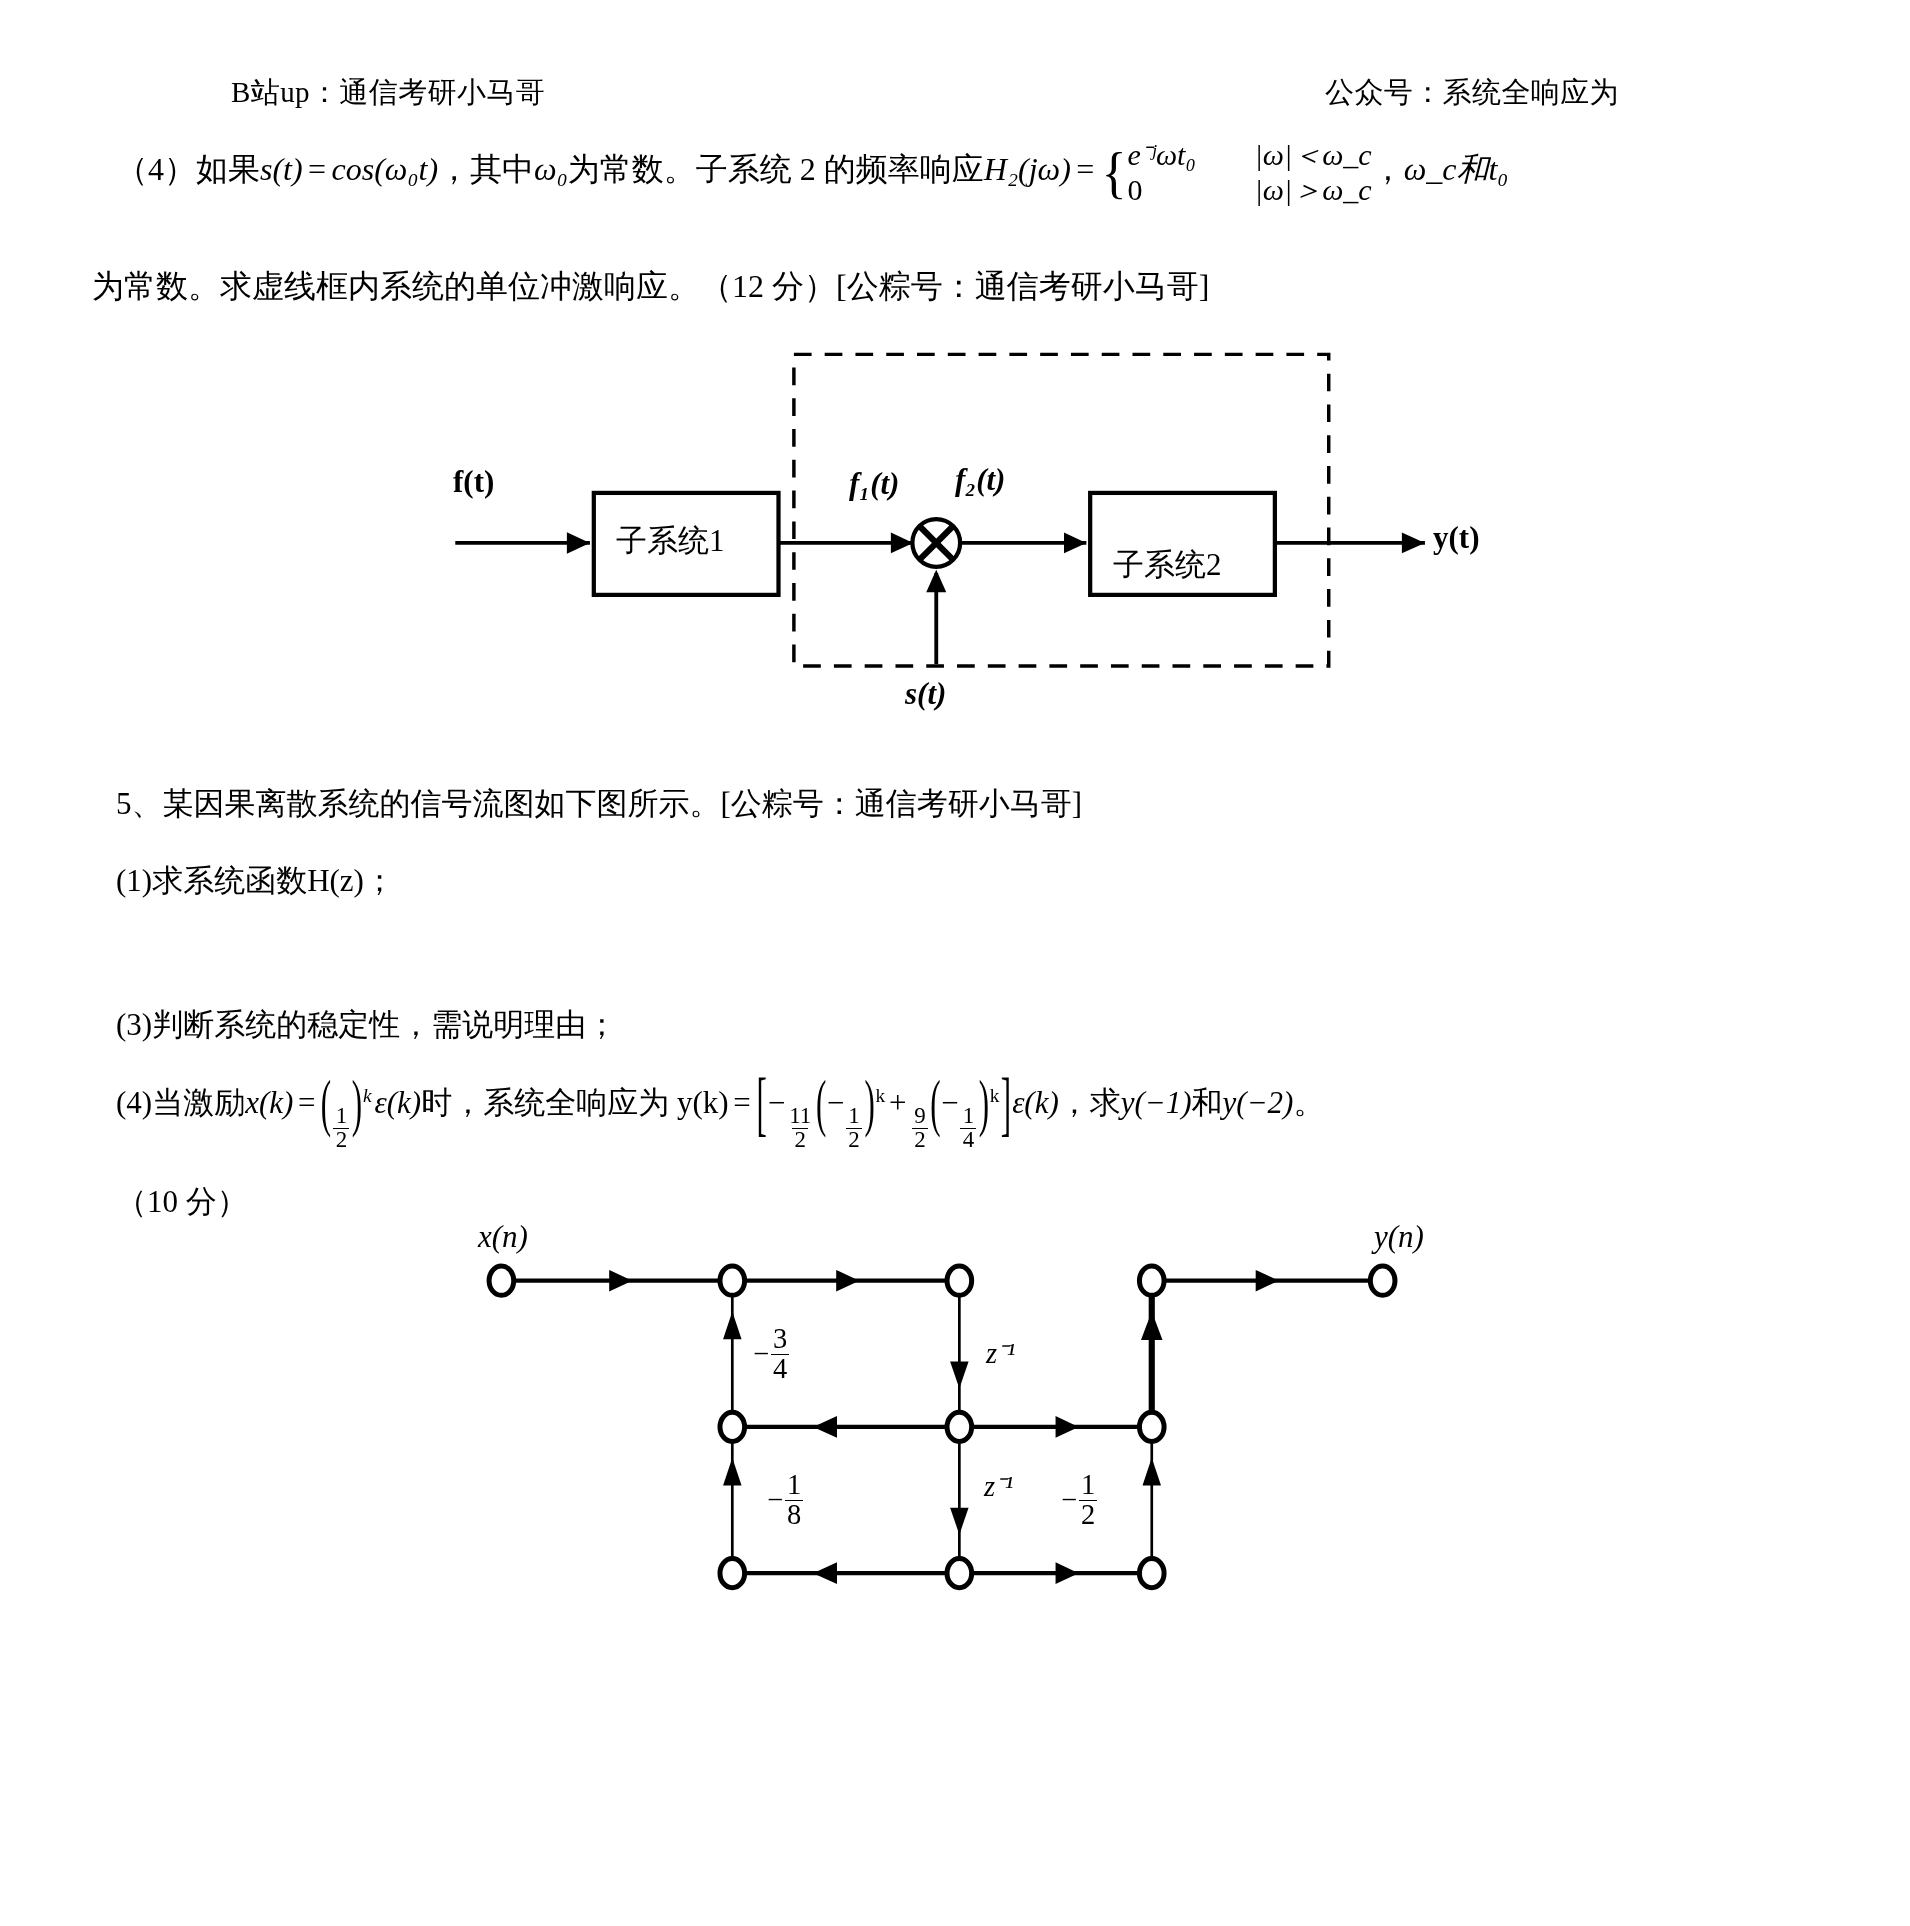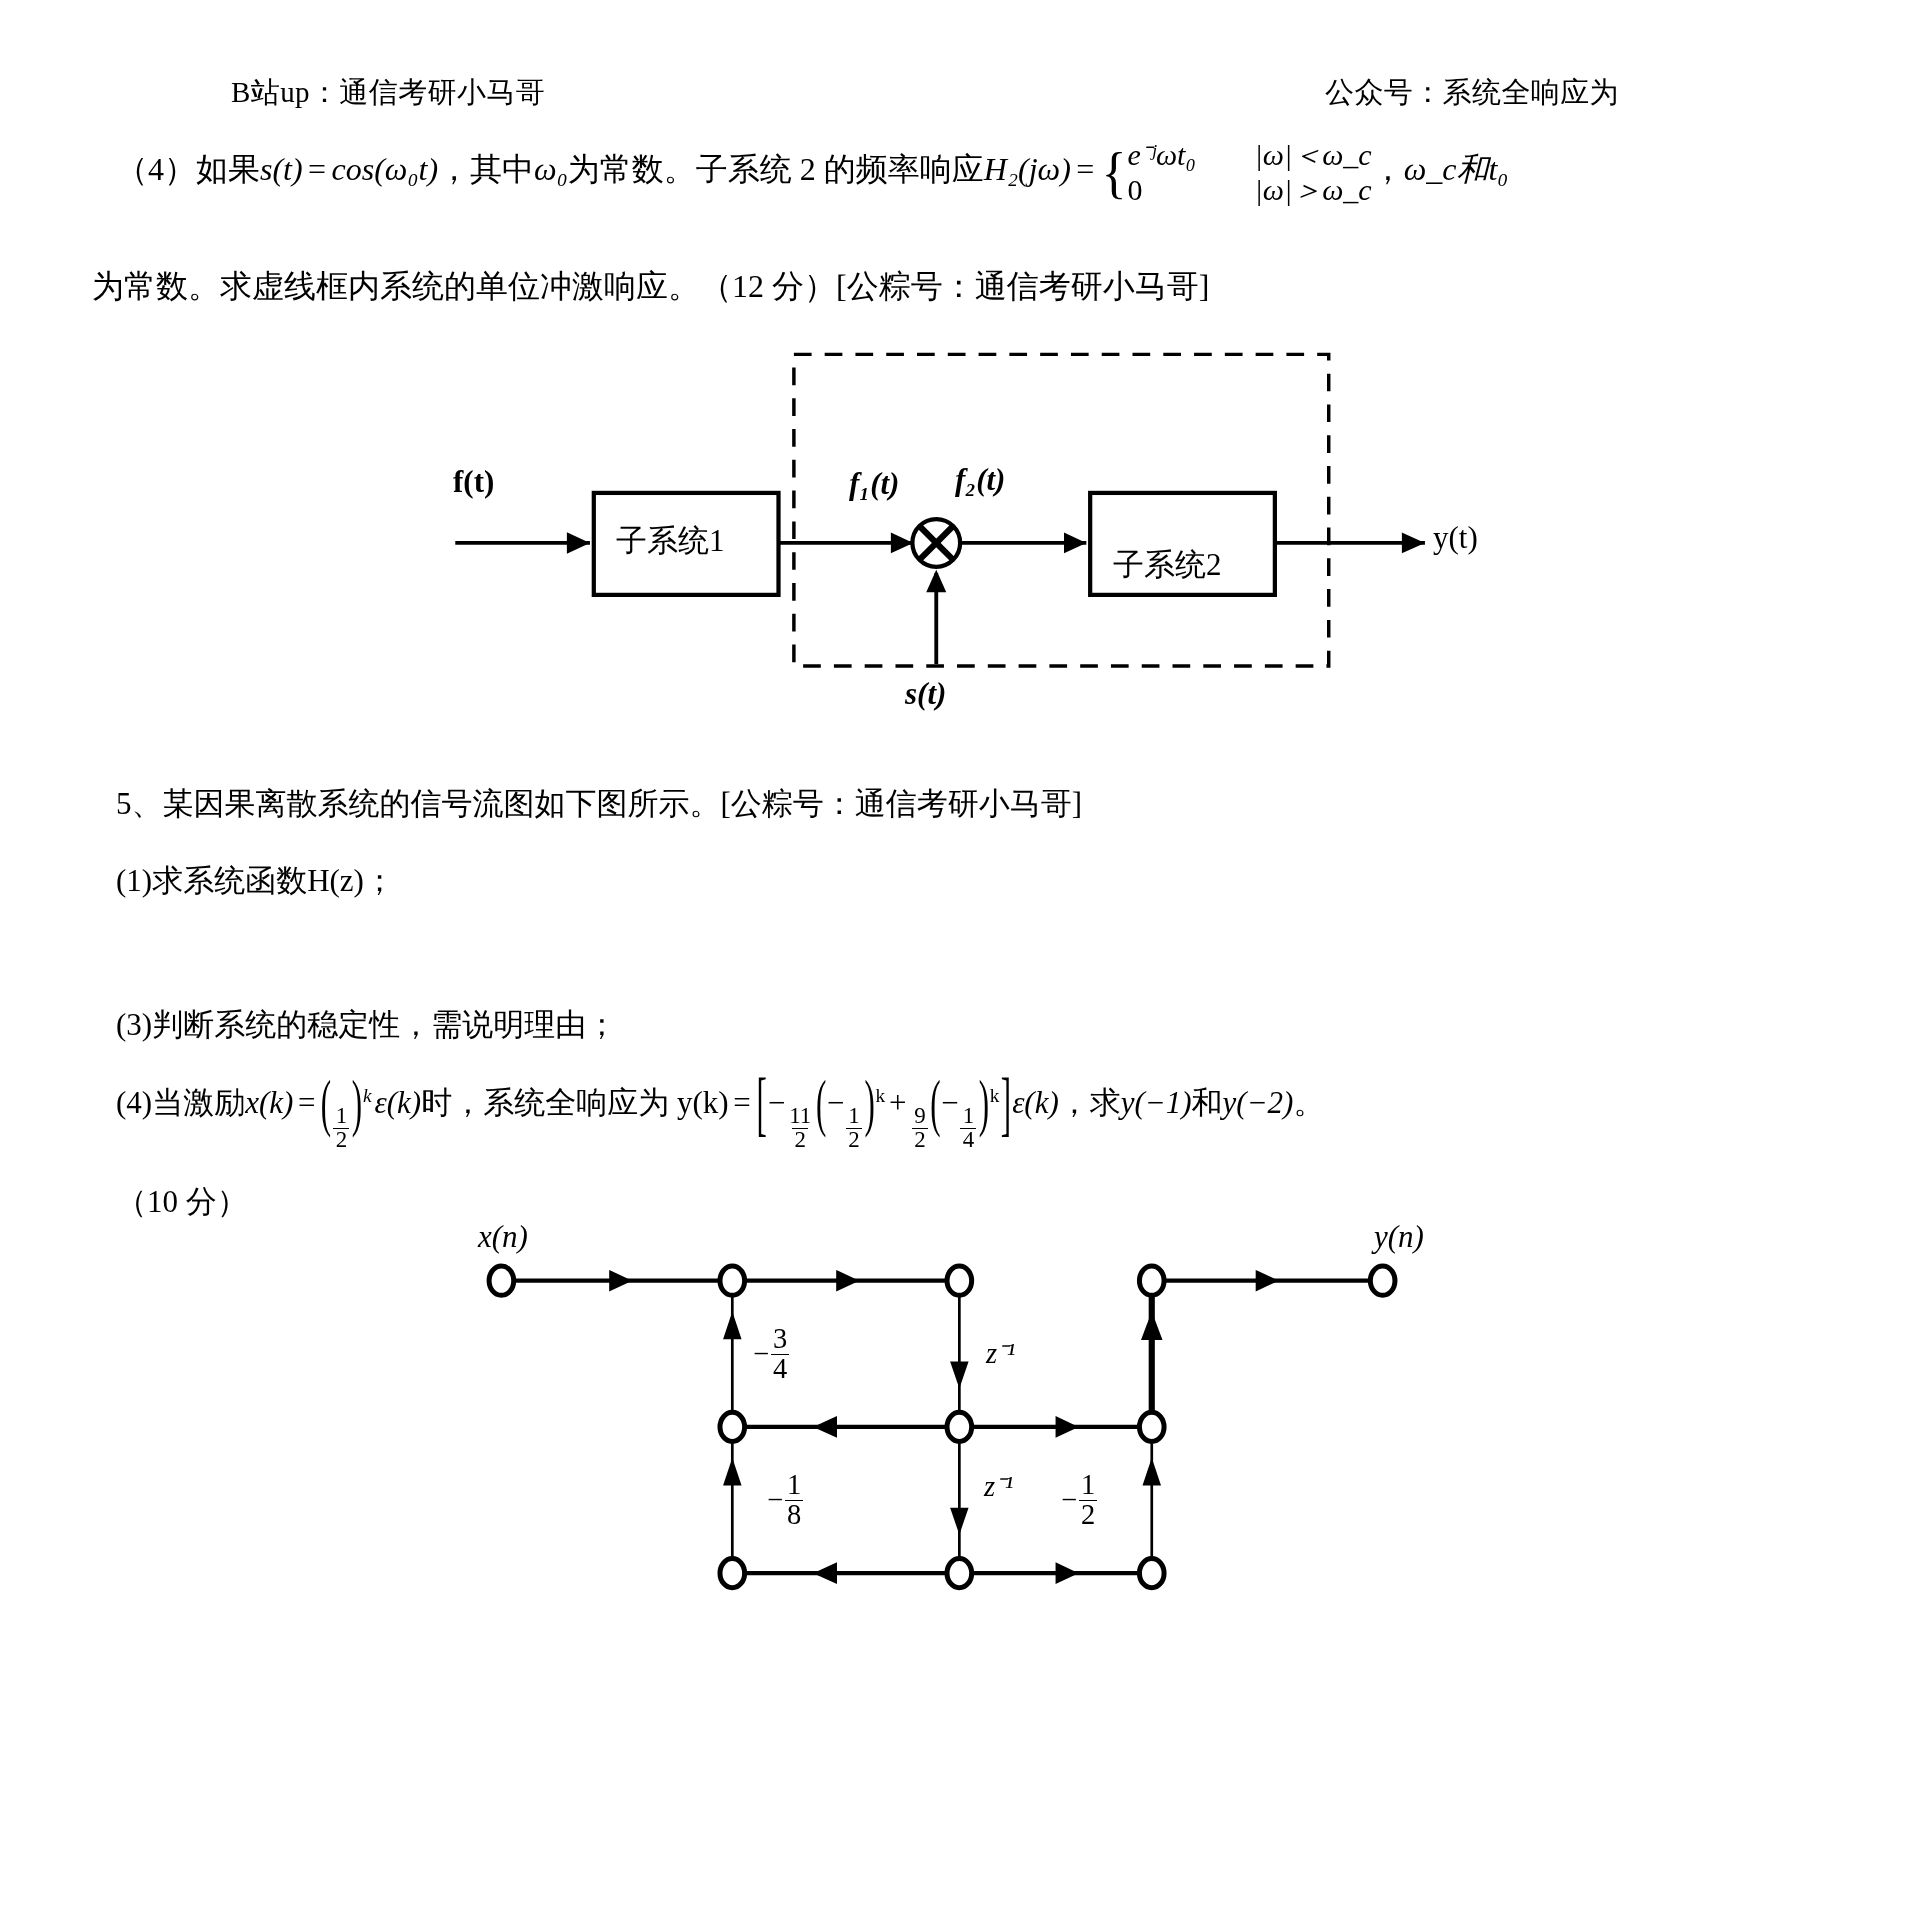--- a/index.html
+++ b/index.html
@@ -192,21 +192,21 @@
     <div style="position:absolute; left:616px; top:181px; font-size:31px; font-family:'Liberation Serif',serif;">子系统1</div>
 
     <div style="position:absolute; left:1113px; top:181px; font-size:31px; font-family:'Liberation Serif',serif;margin-top:24px;">子系统2</div>
 
     <div style="position:absolute; left:805px; top:127px; font-size:31px; font-weight:bold; font-style:italic;margin-left:44px;">f₁(t)</div>
 
     <div style="position:absolute; left:955px; top:123px; font-size:31px; font-weight:bold; font-style:italic;">f₂(t)</div>
 
     <div style="position:absolute; left:905px; top:337px; font-size:31px; font-weight:bold; font-style:italic;">s(t)</div>
 
-    <div style="position:absolute; left:1433px; top:181px; font-size:31px; font-weight:normal;">y(t)</div>
+    <div style="position:absolute; left:1433px; top:181px; font-size:31px; font-weight:bold;">y(t)</div>
   </div>
 
   <div class="para cn" style="left:116px; top:788px; font-size:31px;">5、某因果离散系统的信号流图如下图所示。[公粽号：通信考研小马哥]</div>
 
   <div class="para cn" style="left:116px; top:865px; font-size:31px;">(1)求系统函数H(z)；</div>
 
 
   <div class="para cn" style="left:116px; top:1009px; font-size:31px;">(3)判断系统的稳定性，需说明理由；</div>
 
   <div class="para" style="left:116px; top:1086px; font-size:31px;">

